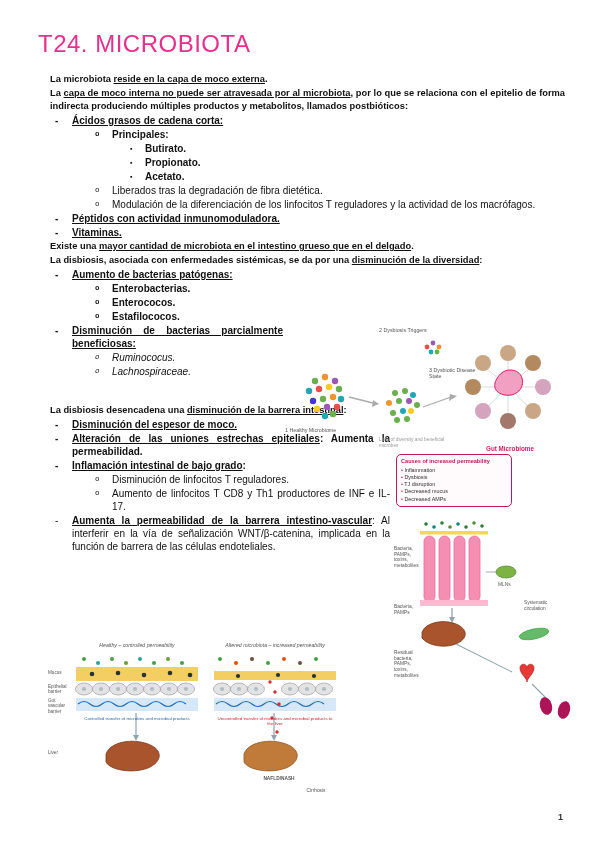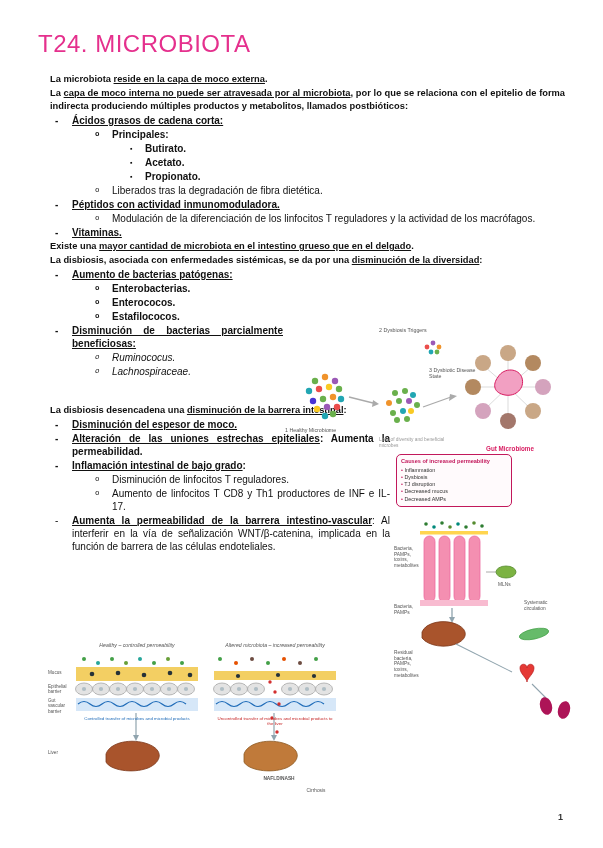--- a/index.html
+++ b/index.html
@@ -56,33 +56,33 @@
     <div class="li l1 b">
         <div class="tx"><span class="u">Ácidos grasos de cadena corta:</span></div>
       </div>
     <div class="li l2 b">
         <div class="tx">Principales:</div>
       </div>
     <div class="li l3 b">
         <div class="tx">Butirato.</div>
       </div>
     <div class="li l3 b">
+        <div class="tx">Propionato.</div>
+      </div>
+    <div class="li l3 b">
         <div class="tx">Acetato.</div>
-      </div>
-    <div class="li l3 b">
-        <div class="tx">Propionato.</div>
       </div>
     <div class="li l2">
         <div class="tx">Liberados tras la degradación de fibra dietética.</div>
       </div>
+    <div class="li l2">
+        <div class="tx">Modulación de la diferenciación de los linfocitos T reguladores y la actividad de los macrófagos.</div>
+      </div>
     <div class="li l1 b">
         <div class="tx"><span class="u">Péptidos con actividad inmunomoduladora.</span></div>
-      </div>
-    <div class="li l2">
-        <div class="tx">Modulación de la diferenciación de los linfocitos T reguladores y la actividad de los macrófagos.</div>
       </div>
     <div class="li l1 b">
         <div class="tx"><span class="u">Vitaminas.</span></div>
       </div>
 
     <p class="para b"><span>Existe una </span><span class="u">mayor cantidad de microbiota en el intestino grueso que en el delgado</span><span>.</span></p>
 
     <p class="para b"><span>La disbiosis, asociada con enfermedades sistémicas, se da por una </span><span class="u">disminución de la diversidad</span><span>:</span></p>
 
     <div class="nw245">

